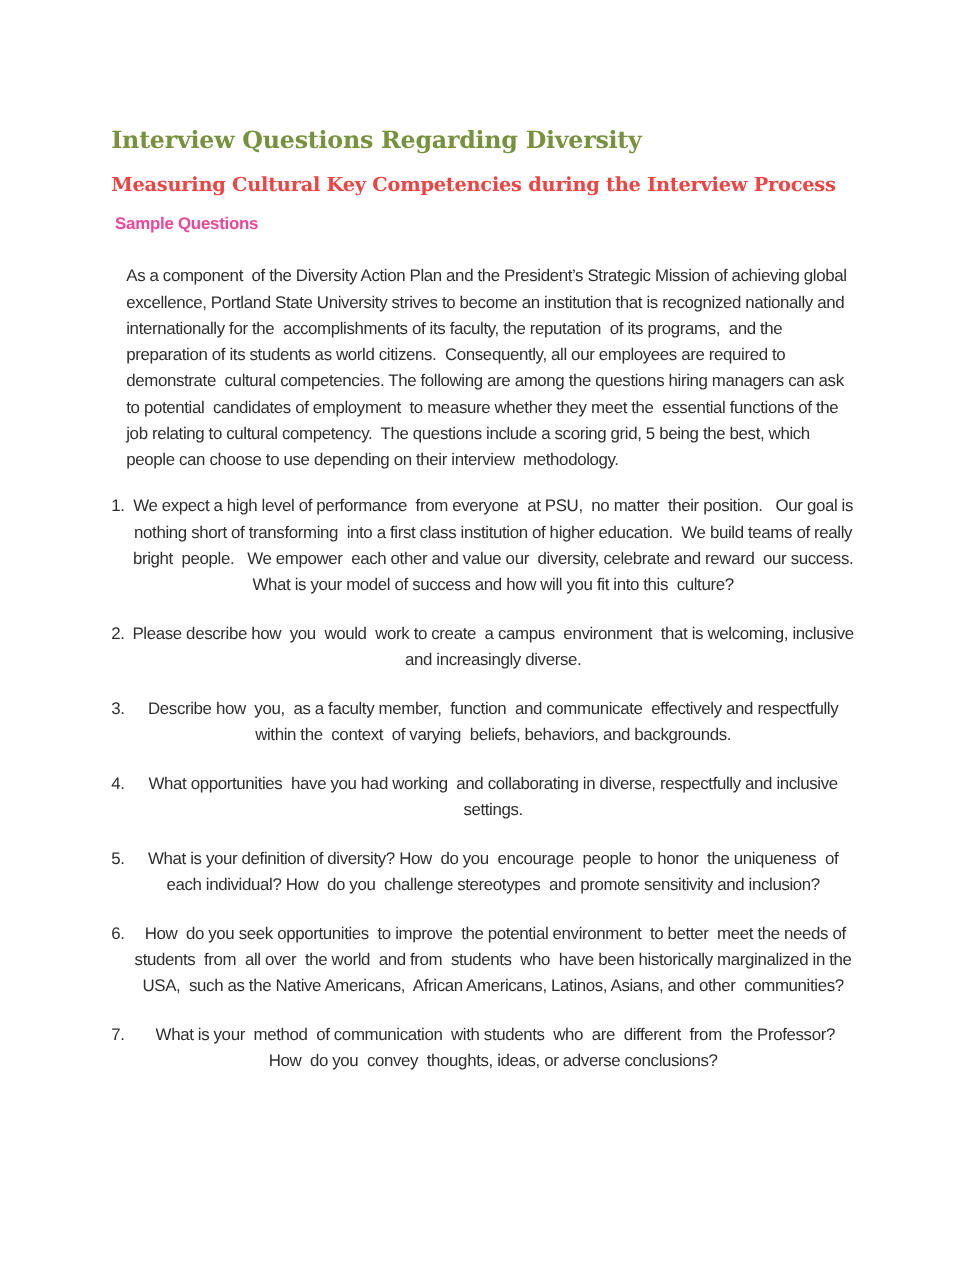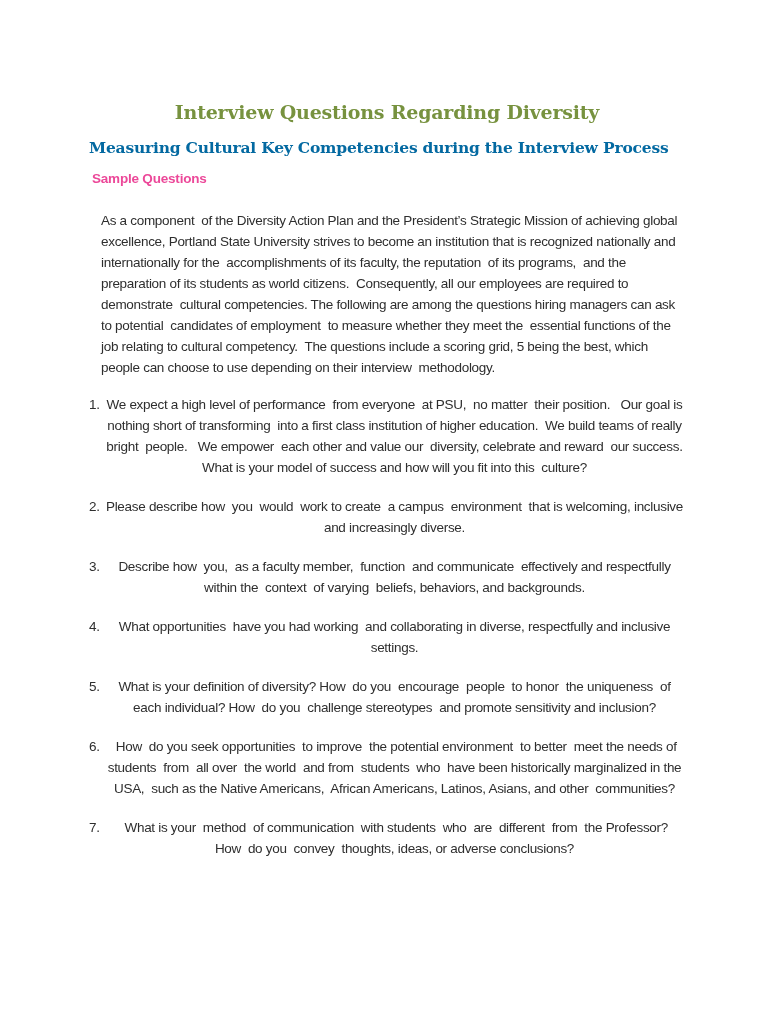--- a/index.html
+++ b/index.html
@@ -26,30 +26,29 @@
     letter-spacing: -0.3px;
   }
   .doc-title {
     margin: 0 0 15px 0;
     font-family: "DejaVu Serif", serif;
     font-weight: bold;
     font-size: 19px;
     line-height: 1.2;
     letter-spacing: -0.2px;
     color: #77923f;
-    text-align: center;
   }
   .doc-subtitle {
     margin: 0 0 14px 0;
     font-family: "DejaVu Serif", serif;
     font-weight: bold;
     font-size: 15.5px;
     line-height: 1.2;
     letter-spacing: -0.2px;
-    color: #0369a1;
+    color: #ef4444;
   }
   .section-label {
     margin: 0 0 22px 0;
     padding-left: 3px;
     font-family: "Liberation Sans", sans-serif;
     font-weight: bold;
     font-size: 13.5px;
     line-height: 1.2;
     letter-spacing: -0.2px;
     color: #ec4899;

